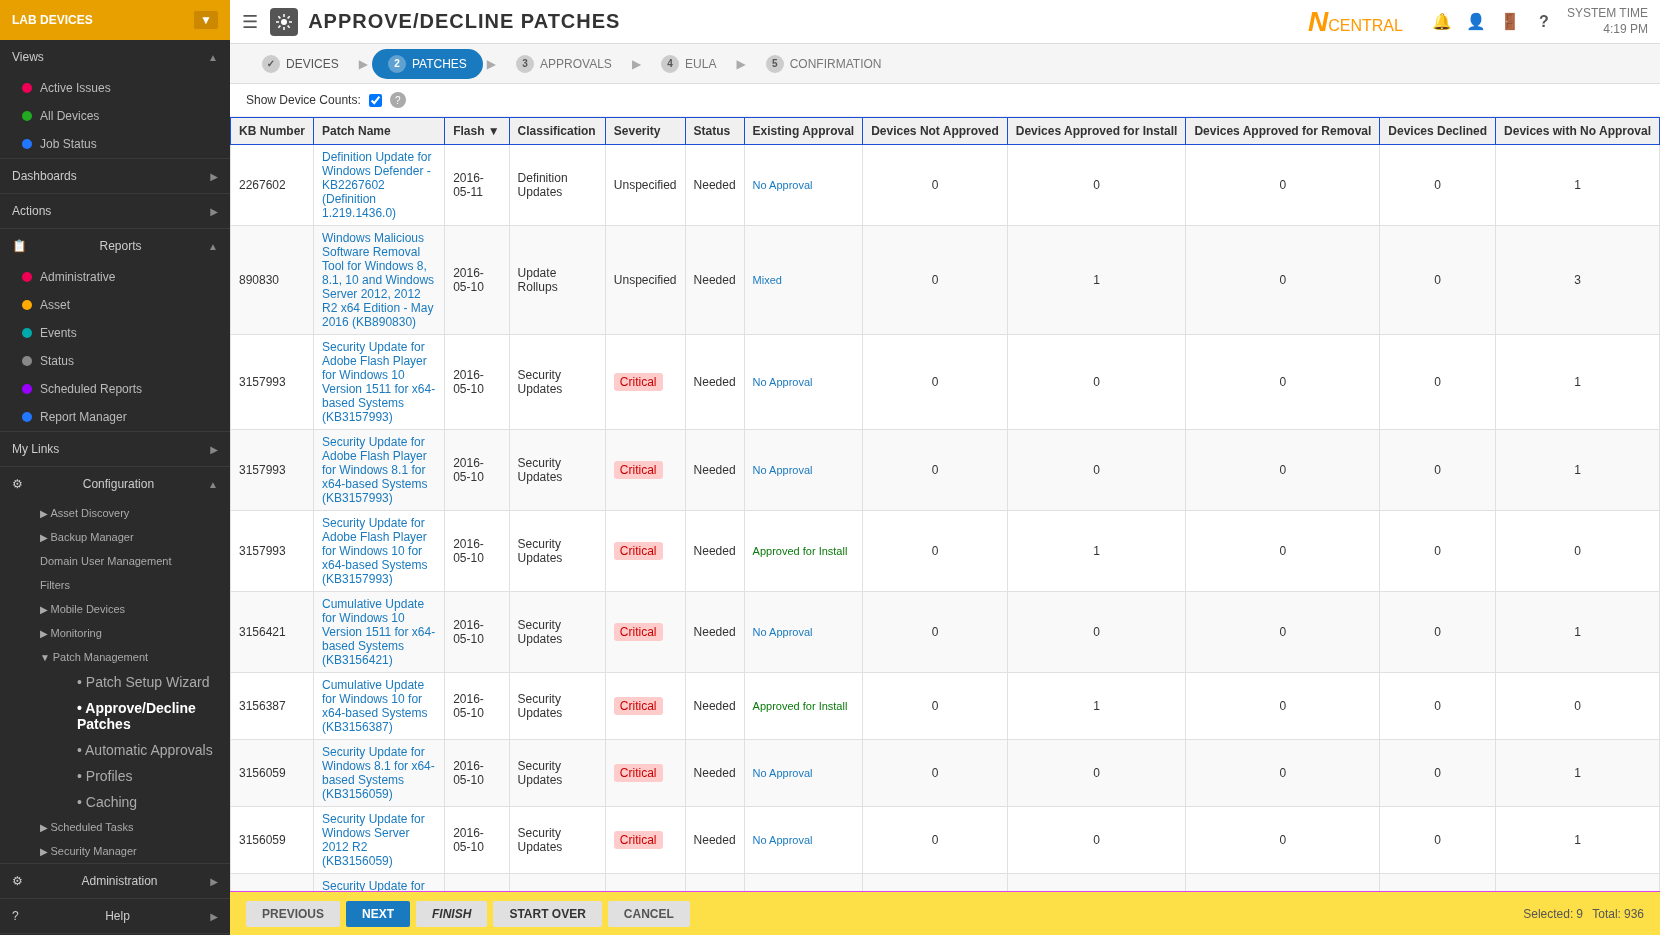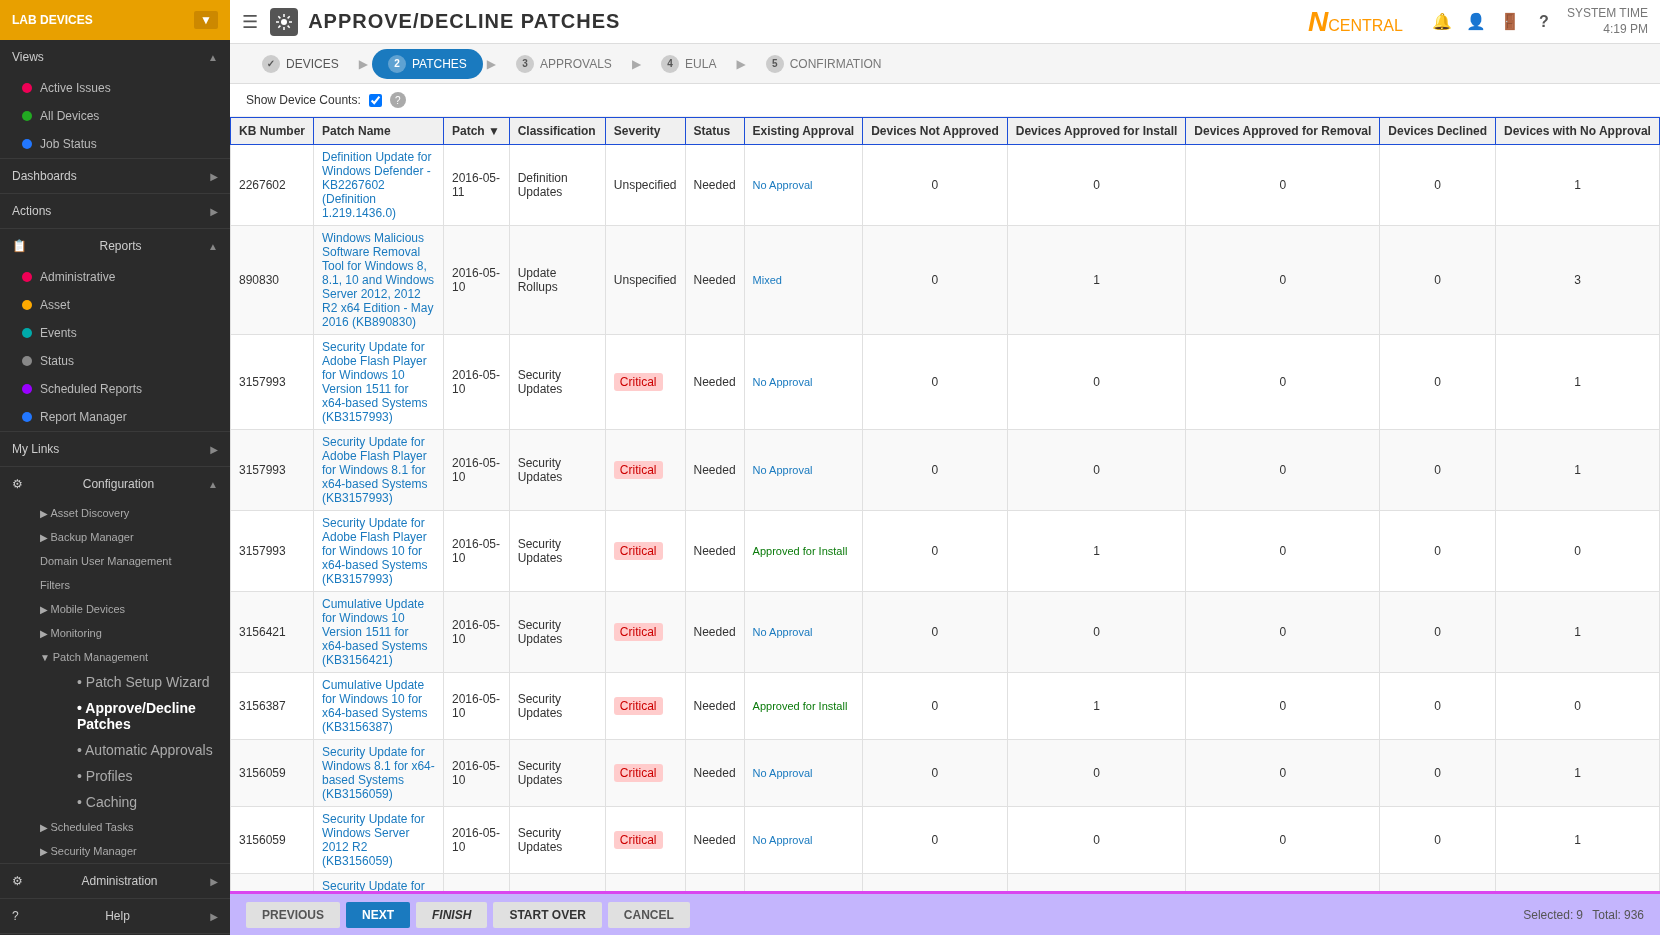--- a/index.html
+++ b/index.html
@@ -236,22 +236,22 @@
       color: #333;
     }
     .patch-link { color: #1a7abf; cursor: pointer; }
     .severity-critical { background: #ffcccc; color: #cc0000; padding: 2px 6px; border-radius: 3px; }
     .approval-link { color: #1a7abf; cursor: pointer; font-size: 11px; }
     .approval-approved { color: #0a7a0a; font-size: 11px; }
     td.num { text-align: center; }
 
     
     #footer {
-      background: #c4b5fd;
-      border-top: 3px solid #d946ef;
+      background: #fde047;
+      border-top: 1px solid #d946ef;
       padding: 8px 16px;
       display: flex;
       align-items: center;
       justify-content: space-between;
       flex-shrink: 0;
       height: 44px;
     }
     .footer-buttons { display: flex; gap: 6px; }
     .btn {
       padding: 6px 16px;
@@ -462,21 +462,21 @@
       <input type="checkbox" checked="" style="">
       <span style="width:16px;height:16px;border-radius:50%;background:#aaa;color:white;display:inline-flex;align-items:center;justify-content:center;font-size:10px;cursor:pointer;">?</span>
     </div>
 
     <div id="table-container">
       <table>
         <thead>
           <tr>
             <th>KB Number</th>
             <th>Patch Name</th>
-            <th>Patch ▼</th>
+            <th>Flash ▼</th>
             <th>Classification</th>
             <th>Severity</th>
             <th>Status</th>
             <th>Existing Approval</th>
             <th>Devices Not Approved</th>
             <th>Devices Approved for Install</th>
             <th>Devices Approved for Removal</th>
             <th>Devices Declined</th>
             <th>Devices with No Approval</th>
           </tr>

